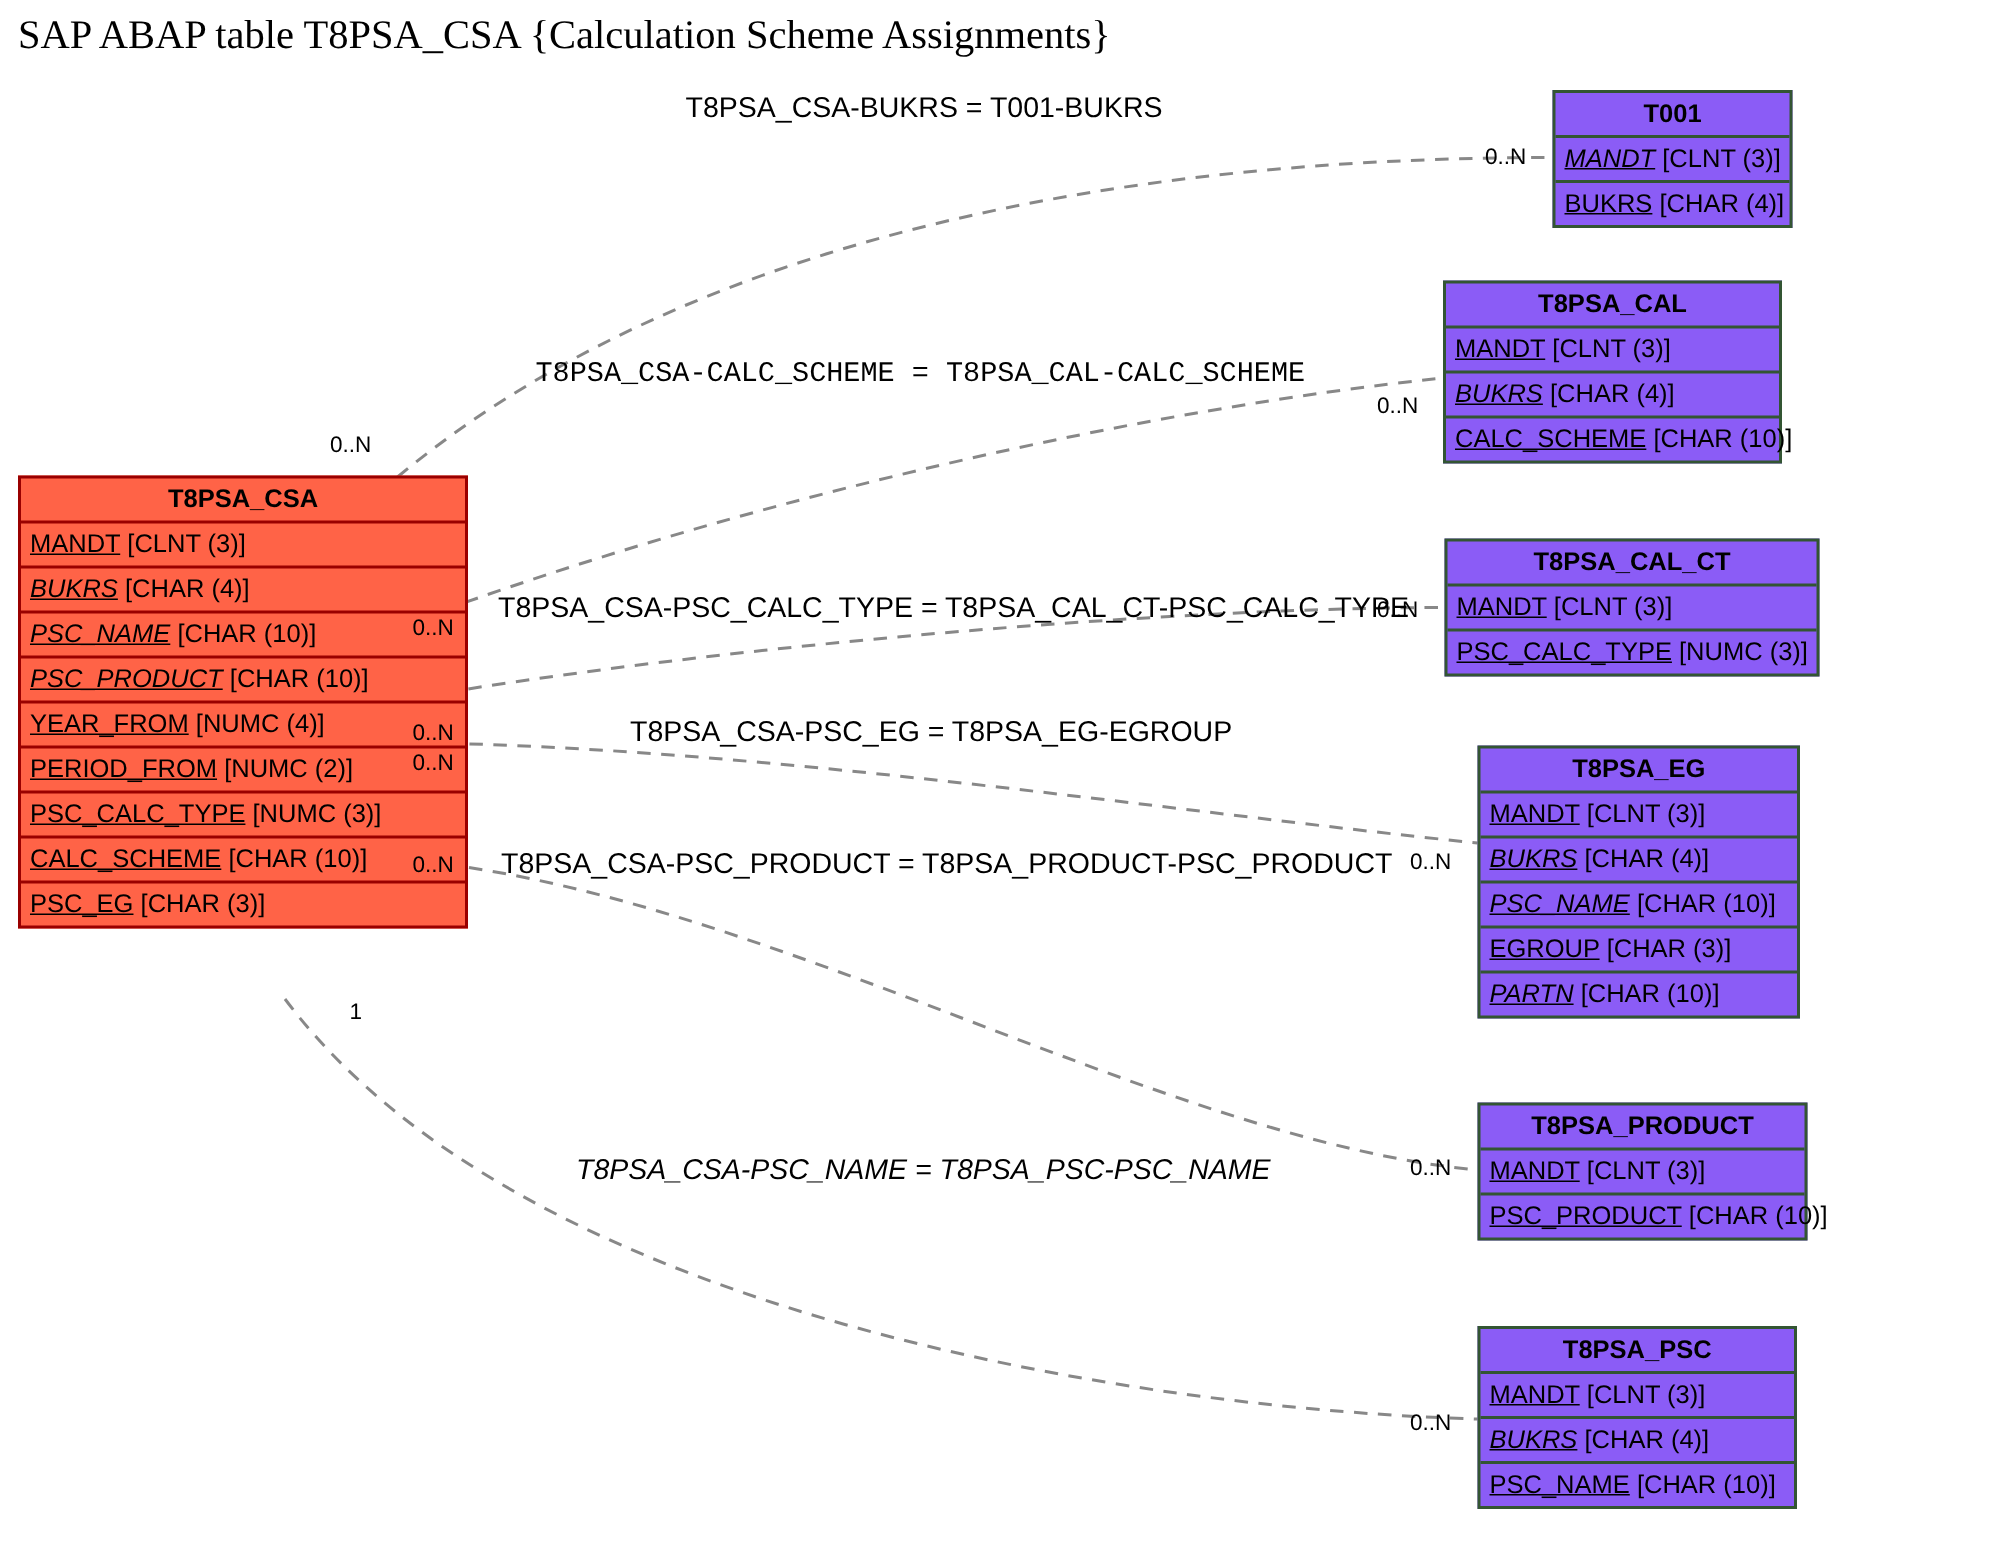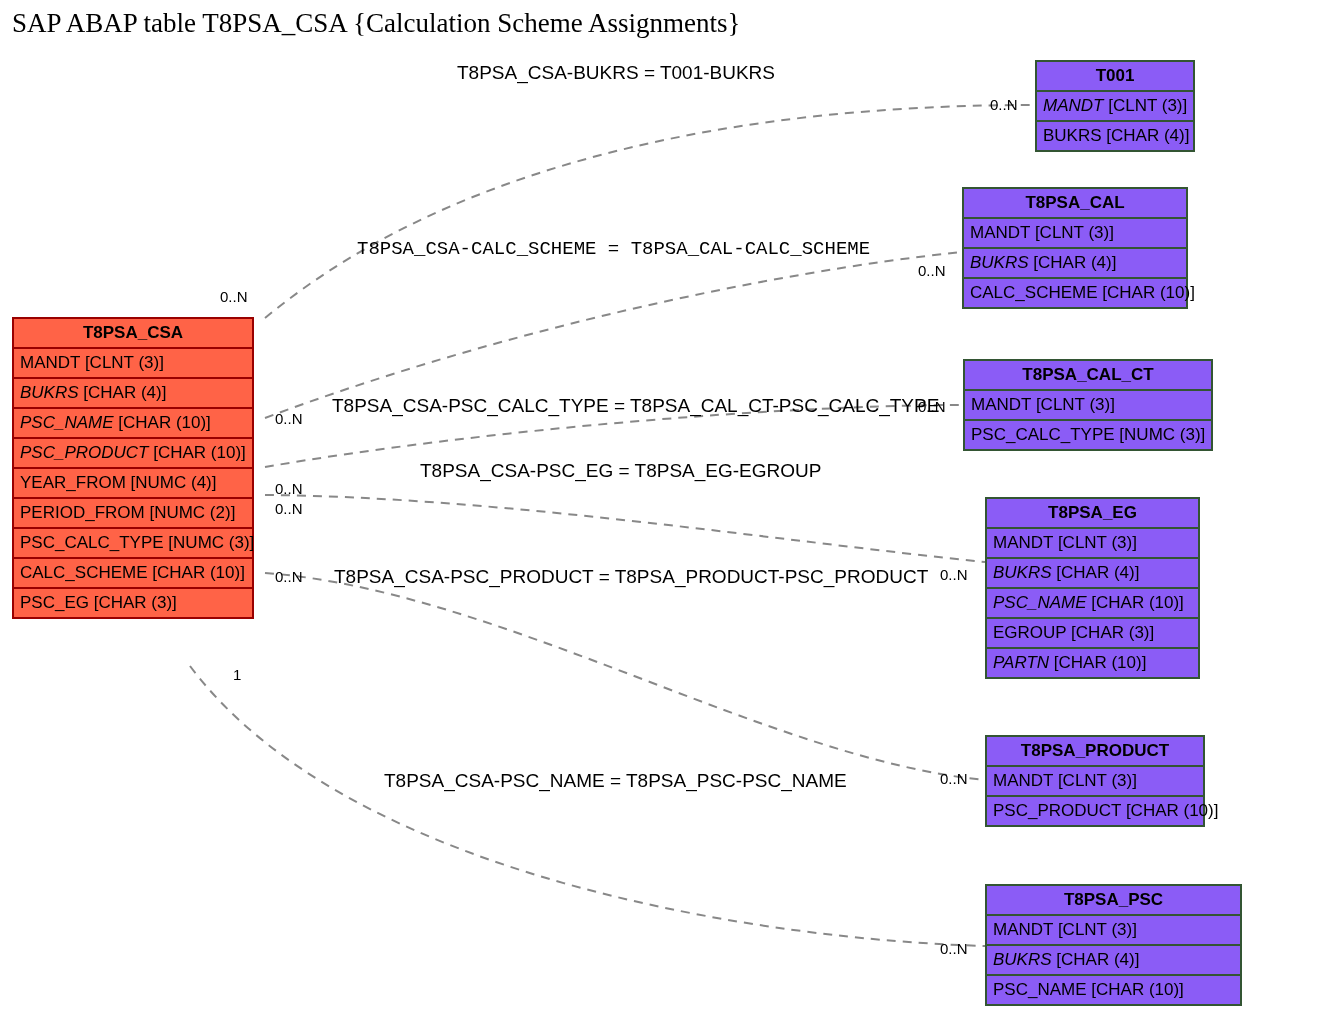--- a/index.html
+++ b/index.html
@@ -46,20 +46,21 @@
     border-bottom: 2px solid #990000;
     white-space: nowrap;
   }
   .entity.green .fld {
     border-bottom-color: #335533;
   }
   .entity .fld:last-child {
     border-bottom: none;
   }
   .fname {
+    text-decoration: underline;
   }
   .italic {
     font-style: italic;
   }
   .label {
     position: absolute;
     font-size: 19px;
     white-space: nowrap;
   }
   .card {
@@ -88,21 +89,21 @@
 
 <svg class="lines">
   <path d="M 265 318 C 480 140, 800 105, 1035 105"></path>
   <path d="M 265 418 C 500 330, 770 272, 962 252"></path>
   <path d="M 265 467 C 480 430, 780 405, 965 405"></path>
   <path d="M 265 495 C 500 497, 770 540, 985 562"></path>
   <path d="M 265 573 C 500 590, 770 760, 985 780"></path>
   <path d="M 190 666 C 350 880, 770 940, 985 946"></path>
 </svg>
 
-<div class="entity" style="left:12px; top:317px; width:242px;">
+<div class="entity" style="left:12px; top:317px; width:300px;">
   <div class="hdr">T8PSA_CSA</div>
   <div class="fld"><span class="fname">MANDT</span> <span>[CLNT (3)]</span></div>
   <div class="fld"><span class="fname italic">BUKRS</span> <span>[CHAR (4)]</span></div>
   <div class="fld"><span class="fname italic">PSC_NAME</span> <span>[CHAR (10)]</span></div>
   <div class="fld"><span class="fname italic">PSC_PRODUCT</span> <span>[CHAR (10)]</span></div>
   <div class="fld"><span class="fname">YEAR_FROM</span> <span>[NUMC (4)]</span></div>
   <div class="fld"><span class="fname">PERIOD_FROM</span> <span>[NUMC (2)]</span></div>
   <div class="fld"><span class="fname">PSC_CALC_TYPE</span> <span>[NUMC (3)]</span></div>
   <div class="fld"><span class="fname">CALC_SCHEME</span> <span>[CHAR (10)]</span></div>
   <div class="fld"><span class="fname">PSC_EG</span> <span>[CHAR (3)]</span></div>
@@ -135,33 +136,33 @@
   <div class="fld"><span class="fname">EGROUP</span> <span>[CHAR (3)]</span></div>
   <div class="fld"><span class="fname italic">PARTN</span> <span>[CHAR (10)]</span></div>
 </div>
 
 <div class="entity green" style="left:985px; top:735px; width:220px;">
   <div class="hdr">T8PSA_PRODUCT</div>
   <div class="fld"><span class="fname">MANDT</span> <span>[CLNT (3)]</span></div>
   <div class="fld"><span class="fname">PSC_PRODUCT</span> <span>[CHAR (10)]</span></div>
 </div>
 
-<div class="entity green" style="left:985px; top:884px; width:257px;">
+<div class="entity green" style="left:985px; top:884px; width:213px;">
   <div class="hdr">T8PSA_PSC</div>
   <div class="fld"><span class="fname">MANDT</span> <span>[CLNT (3)]</span></div>
   <div class="fld"><span class="fname italic">BUKRS</span> <span>[CHAR (4)]</span></div>
   <div class="fld"><span class="fname">PSC_NAME</span> <span>[CHAR (10)]</span></div>
 </div>
 
 <div class="label" style="left:457px; top:62px;text-align:center;">T8PSA_CSA-BUKRS = T001-BUKRS</div>
 <div class="label" style="left:357px; top:238px;font-family:Liberation Mono, monospace;">T8PSA_CSA-CALC_SCHEME = T8PSA_CAL-CALC_SCHEME</div>
 <div class="label" style="left:332px; top:395px;">T8PSA_CSA-PSC_CALC_TYPE = T8PSA_CAL_CT-PSC_CALC_TYPE</div>
-<div class="label" style="left:420px; top:460px;text-align:right;">T8PSA_CSA-PSC_EG = T8PSA_EG-EGROUP</div>
+<div class="label" style="left:420px; top:478px;text-align:right;">T8PSA_CSA-PSC_EG = T8PSA_EG-EGROUP</div>
 <div class="label" style="left:334px; top:566px;">T8PSA_CSA-PSC_PRODUCT = T8PSA_PRODUCT-PSC_PRODUCT</div>
-<div class="label" style="left:384px; top:770px;">T8PSA_CSA-PSC_NAME = T8PSA_PSC-PSC_NAME</div>
+<div class="label" style="left:384px; top:770px;font-style:italic;">T8PSA_CSA-PSC_NAME = T8PSA_PSC-PSC_NAME</div>
 
 <div class="card" style="left:220px; top:288px;">0..N</div>
 <div class="card" style="left:275px; top:410px;">0..N</div>
 <div class="card" style="left:275px; top:480px;">0..N</div>
 <div class="card" style="left:275px; top:500px;">0..N</div>
 <div class="card" style="left:275px; top:568px;">0..N</div>
 <div class="card" style="left:233px; top:666px;">1</div>
 
 <div class="card" style="left:990px; top:96px;">0..N</div>
 <div class="card" style="left:918px; top:262px;">0..N</div>

